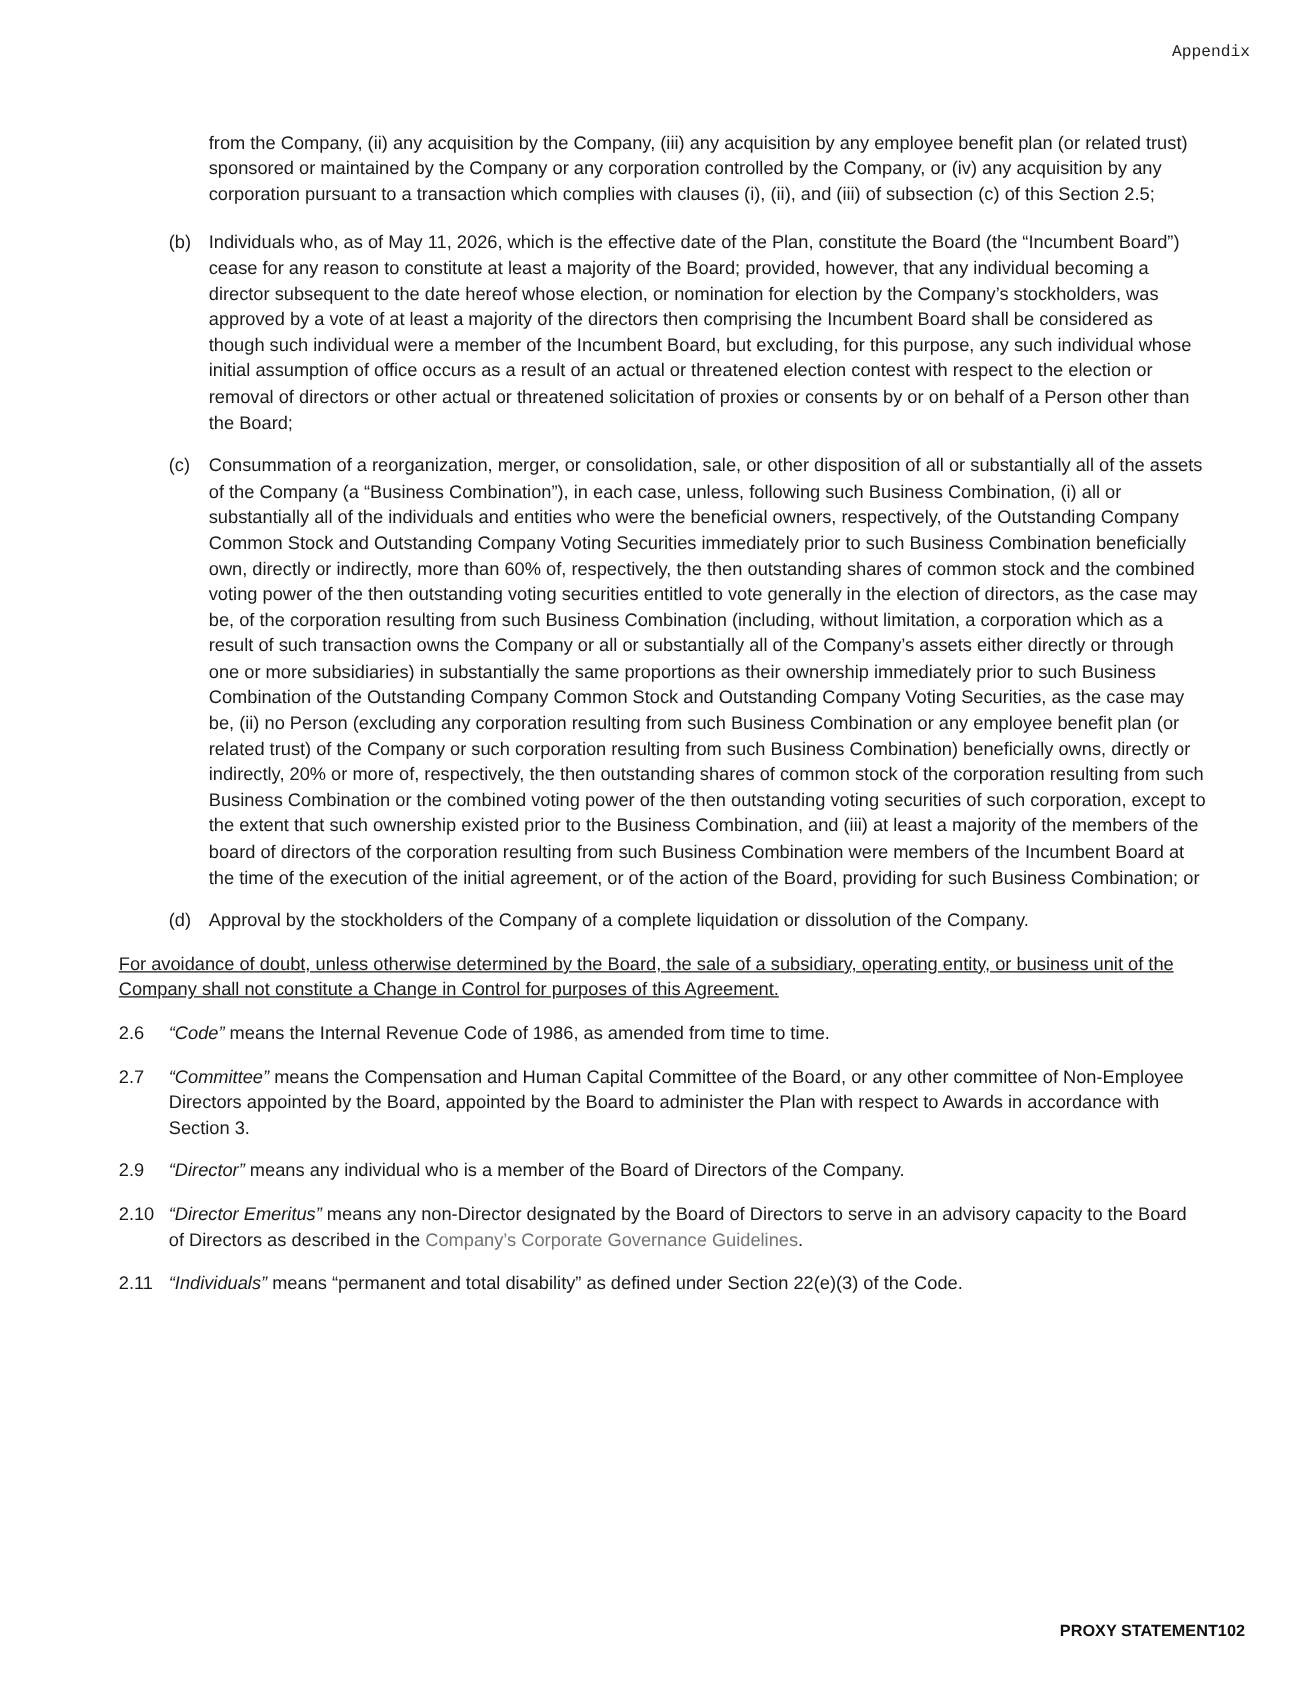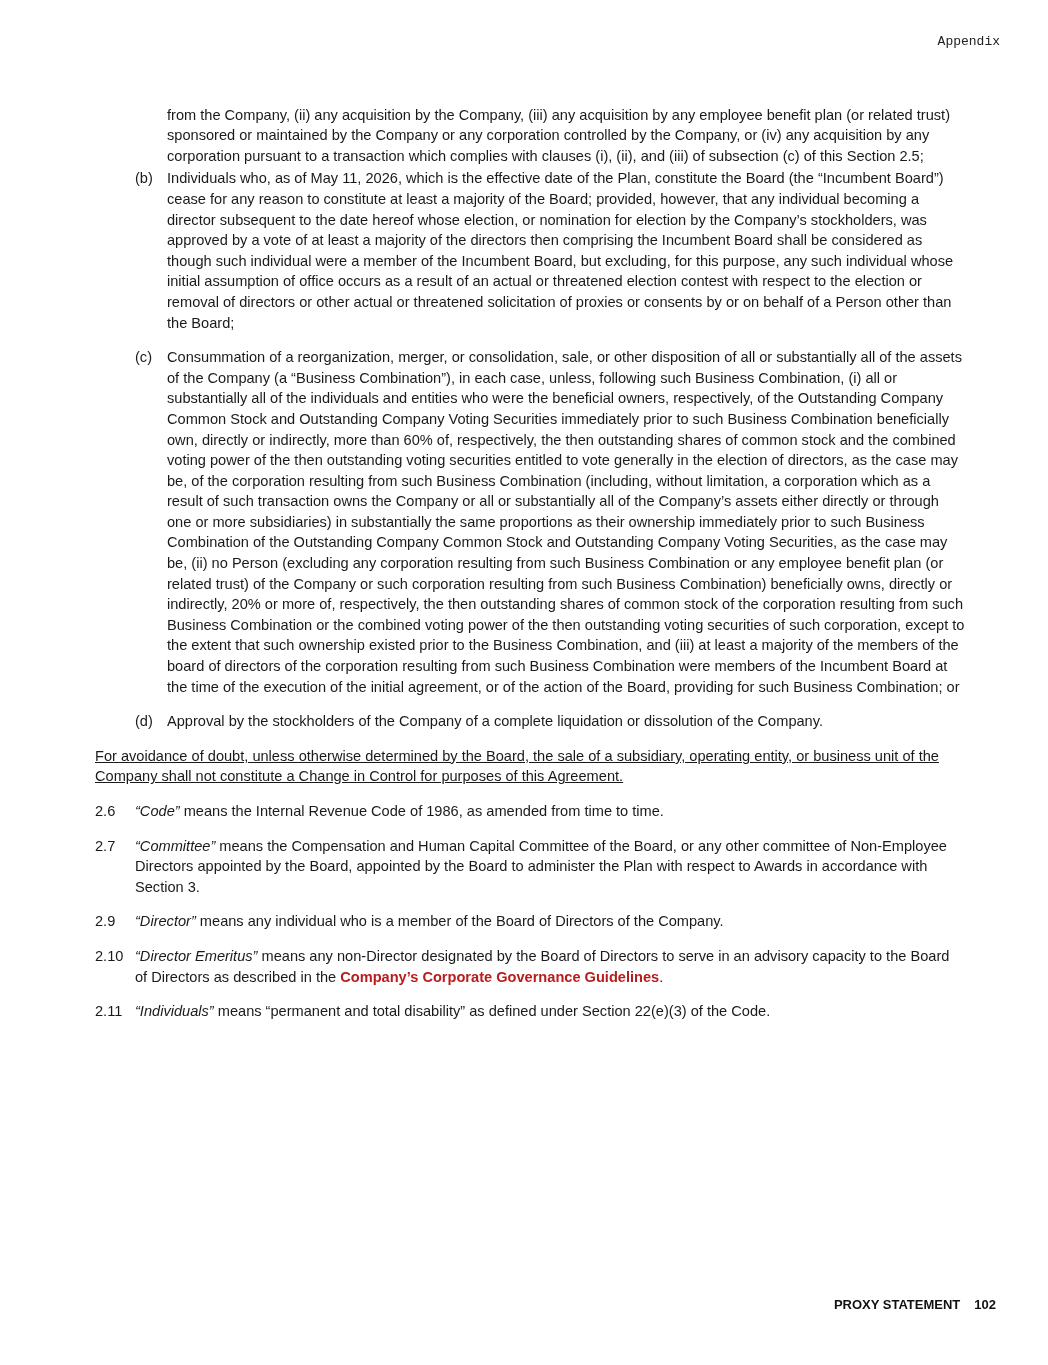--- a/index.html
+++ b/index.html
@@ -9,34 +9,34 @@
   }
   .header {
     position: absolute; top: 34px; right: 48px;
     font-family: Liberation Mono, monospace; font-size: 13px; color: #222;
   }
   .content {
     position: absolute; left: 95px; top: 90px; width: 870px;
     font-size: 14.6px; line-height: 20.6px;
   }
   .para { margin: 0 0 14px 0; text-decoration: underline; }
-  .cont { margin-left: 72px; margin-bottom: 2px; }
+  .cont { margin-left: 72px; margin-bottom: 18px; }
   .sub { display: flex; margin-left: 40px; margin-bottom: 14px; }
   .sub .lbl { width: 32px; flex: 0 0 32px; }
   .sub .txt { flex: 1; }
   .def { display: flex; margin-bottom: 14px; }
   .def .num { width: 40px; flex: 0 0 40px; }
   .def .txt { flex: 1; }
   .term { font-style: italic; }
-  .link { color: #b91c1c; font-weight: bold; }
+  .link { color: #737373; }
   .footer {
     position: absolute; top: 1297px; right: 52px;
     font-family: "Liberation Sans", sans-serif; font-weight: bold; font-size: 13px; color: #111;
   }
-  .footer .pg { margin-left: 14px; }
+  .footer .pg { }
 </style>
 </head>
 <body>
 
 <div class="header">Appendix</div>
 
 <div class="content">
   <p class="cont">from the Company, (ii) any acquisition by the Company, (iii) any acquisition by any employee benefit plan (or related trust) sponsored or maintained by the Company or any corporation controlled by the Company, or (iv) any acquisition by any corporation pursuant to a transaction which complies with clauses (i), (ii), and (iii) of subsection (c) of this Section 2.5;</p>
 
   <div class="sub">

